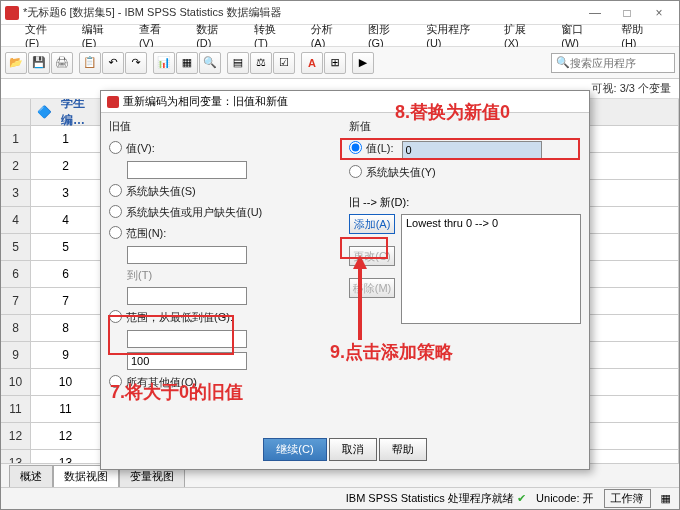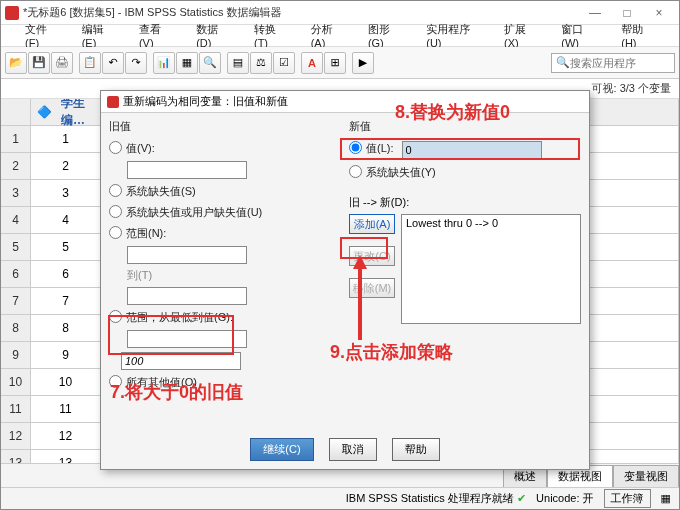--- a/index.html
+++ b/index.html
@@ -17,42 +17,42 @@
 .tsep { width: 4px; }
 .search-box { margin-left: auto; display: flex; align-items: center; border: 1px solid #aaa; background: #fff; height: 20px; padding: 0 4px; }
 .search-box input { border: none; outline: none; width: 100px; font-size: 11px; }
 .infobar { height: 20px; display: flex; align-items: center; justify-content: flex-end; padding: 0 8px; font-size: 11px; color: #333; border-bottom: 1px solid #ddd; }
 .grid-area { flex: 1; position: relative; overflow: hidden; background: #fff; }
 .grid { display: grid; grid-template-columns: 30px 70px 70px 70px 60px 1fr; }
 .gh, .gc { border-right: 1px solid #ccc; border-bottom: 1px solid #ccc; padding: 3px 6px; text-align: center; background: #fff; font-size: 12px; height: 27px; display: flex; align-items: center; justify-content: center; }
 .gh { background: #eee; font-weight: normal; color: #1a4f8a; }
 .grh { background: #eee; color: #333; }
 .var-hdr { color: #2a5caa; font-weight: bold; }
-.tabs { height: 24px; display: flex; align-items: flex-end; border-top: 1px solid #ccc; background: #f4f4f4; padding-left: 8px; gap: 0; justify-content: flex-end; }
+.tabs { height: 24px; display: flex; align-items: flex-end; border-top: 1px solid #ccc; background: #f4f4f4; padding-left: 8px; gap: 0; }
 .tab { padding: 3px 10px; border: 1px solid #aaa; border-bottom: none; background: #e8e8e8; font-size: 11px; }
 .tab.active { background: #fff; }
 .statusbar { height: 22px; display: flex; align-items: center; padding: 0 8px; font-size: 11px; border-top: 1px solid #ccc; background: #f4f4f4; }
 .statusbar .sp { flex: 1; }
 .statusbar .seg { margin-left: 10px; }
 
 
 .dialog { position: absolute; left: 100px; top: 90px; width: 490px; height: 380px; background: #f4f4f4; border: 1px solid #888; box-shadow: 3px 3px 8px rgba(0,0,0,0.3); z-index: 10; display: flex; flex-direction: column; }
 .dlg-title { height: 22px; background: #fff; border-bottom: 1px solid #ccc; display: flex; align-items: center; padding: 0 6px; font-size: 11px; }
 .dlg-title .icon2 { width: 12px; height: 12px; background: #d32f2f; margin-right: 4px; border-radius: 2px; }
 .dlg-body { flex: 1; display: flex; padding: 6px 8px 2px 8px; gap: 8px; }
 .panel { flex: 1; display: flex; flex-direction: column; gap: 4px; font-size: 11px; }
 .panel-title { font-size: 11px; color: #222; margin-bottom: 2px; }
 .opt { display: flex; align-items: flex-start; gap: 4px; color: #222; padding: 1px 0; }
 .opt input[type=radio] { margin: 0; }
 .opt span { font-size: 11px; }
 .inp { width: 120px; height: 18px; border: 1px solid #888; background: #fff; padding: 0 3px; font-size: 11px; }
 .listbox { width: 180px; height: 110px; border: 1px solid #888; background: #fff; padding: 2px 4px; font-size: 11px; overflow: auto; }
 .smbtn { width: 46px; height: 20px; border: 1px solid #888; background: linear-gradient(#fff,#e4e4e4); font-size: 11px; display: flex; align-items: center; justify-content: center; }
 .smbtn.disabled { color: #aaa; }
-.dlg-btns { display: flex; justify-content: center; gap: 15px; padding: 4px 0 8px 0; }
+.dlg-btns { display: flex; justify-content: center; gap: 2px; padding: 4px 0 8px 0; }
 .dbtn { padding: 3px 12px; border: 1px solid #666; background: linear-gradient(#fff,#e0e0e0); font-size: 11px; }
 .dbtn.primary { background: linear-gradient(#5b9bd5,#3a7abd); color: #fff; border-color: #2a5a9a; }
 
 
 .anno { position: absolute; color: #e03030; font-size: 18px; font-weight: bold; z-index: 20; pointer-events: none; }
 .red-box { position: absolute; border: 2px solid #e03030; z-index: 15; pointer-events: none; }
 .arrow { position: absolute; z-index: 18; pointer-events: none; }
 
 
 .ic-open { color:#c9a227; } .ic-save { color:#2a6fb5; } .ic-print { color:#555; }
@@ -247,21 +247,21 @@
           <span>范围(N):</span>
         </label>
       <input class="inp" style="margin-left: 18px;">
       <div style="margin-left:18px;color:#888">到(T)</div>
       <input class="inp" style="margin-left: 18px;">
       <label class="opt">
           <input type="radio" name="old" style="">
           <span>范围，从最低到值(G):</span>
         </label>
       <input class="inp" style="margin-left: 18px;">
-      <input class="inp" style="margin-left: 12px; font-style: italic;" value="100">
+      <input class="inp" style="margin-left: 18px;" value="100">
       <label class="opt">
           <input type="radio" name="old" style="">
           <span>所有其他值(O)</span>
         </label>
     </div>
 
     <div class="panel">
       <div class="panel-title">新值</div>
       <label class="opt">
           <input type="radio" name="newv" checked="" style="">

